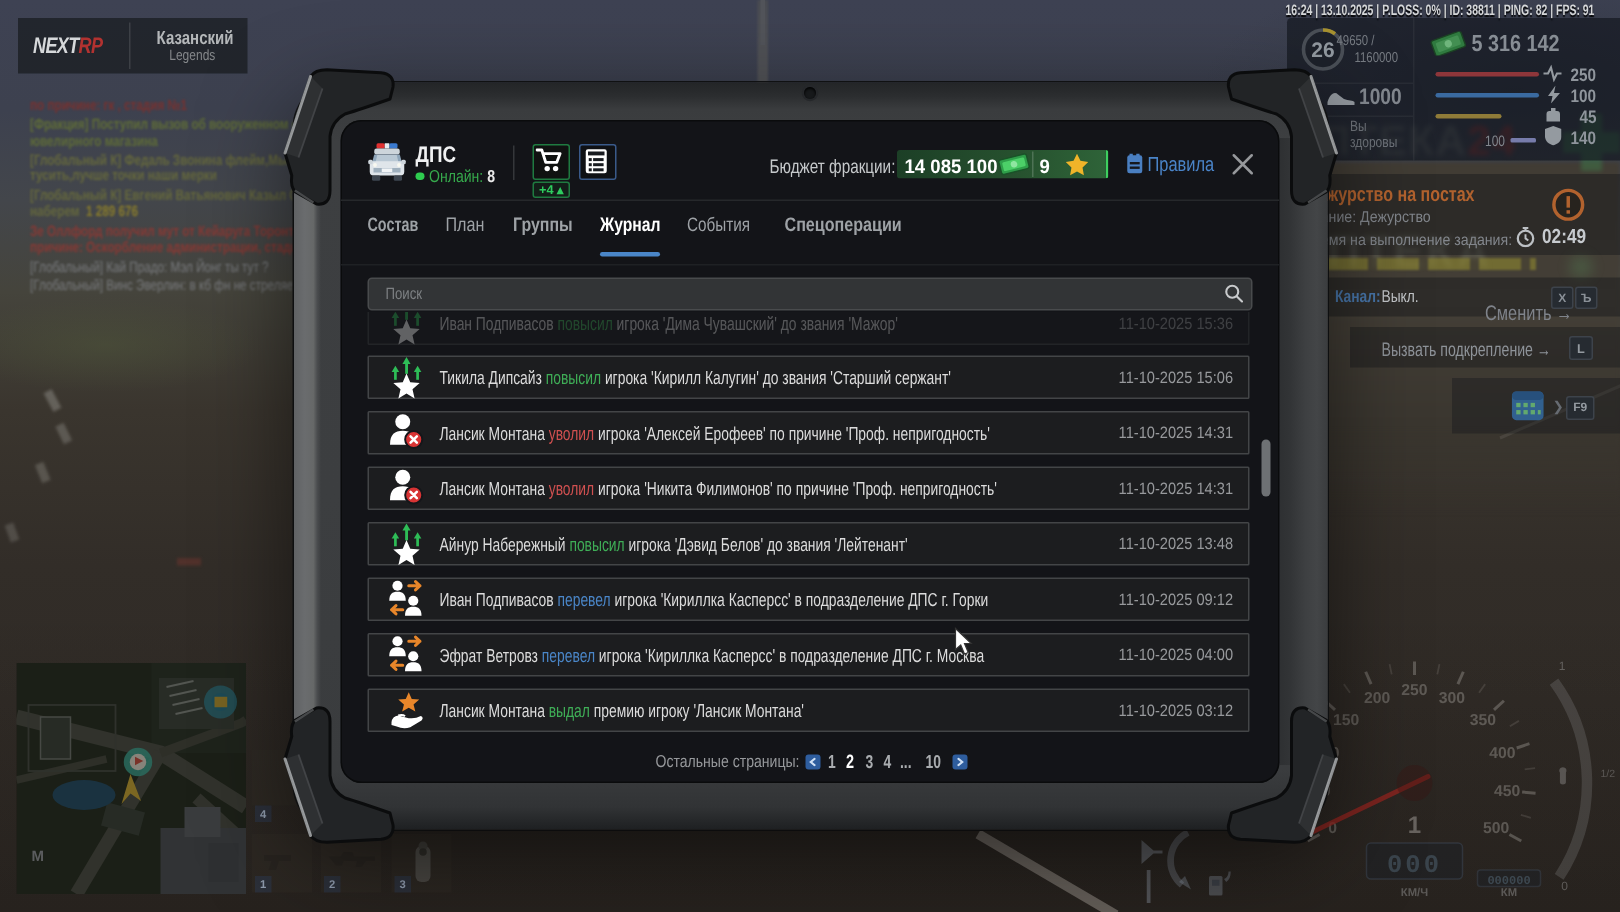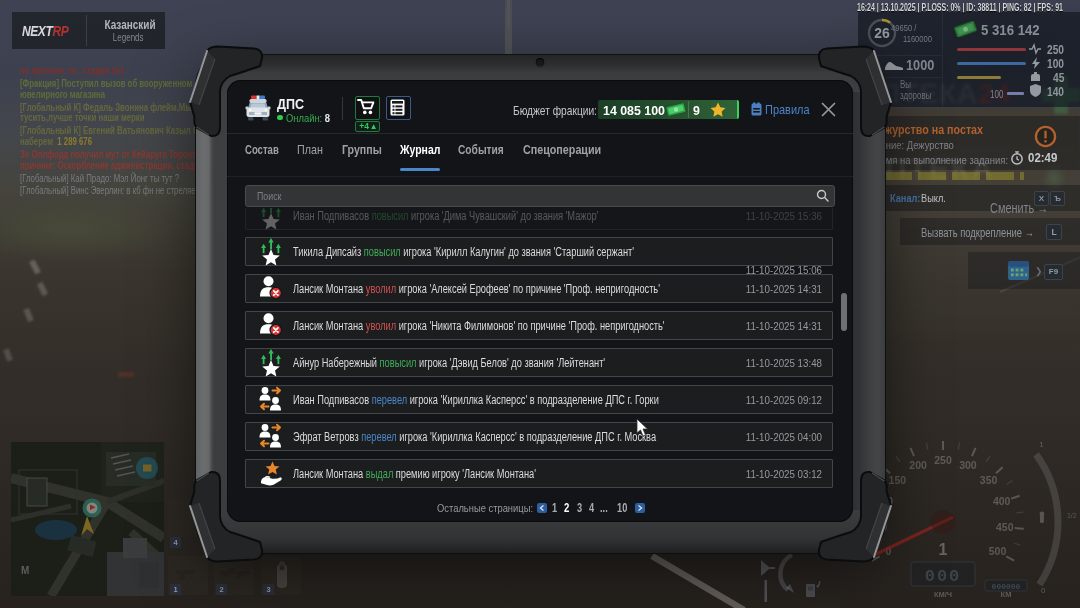--- a/index.html
+++ b/index.html
@@ -413,21 +413,21 @@
     <svg class="abs" style="left:594px;top:21.5px;" width="15" height="15" viewBox="0 0 15 15">
       <path d="M1.5 1.5 L13.5 13.5 M13.5 1.5 L1.5 13.5" stroke="#96989b" stroke-width="1.7" stroke-linecap="round"></path>
     </svg>
     <div class="abs" style="left:0px;top:52.5px;width:626px;height:1px;background:#26282b;"></div>
 
     <div class="abs" style="left:17.9px;top:62px;font-size:13px;font-weight:bold;color:#9ea2a6;"><span class="t" style="transform:scaleX(0.735);">Состав</span></div>
     <div class="abs" style="left:70.3px;top:62px;font-size:13px;font-weight:normal;color:#9ea2a6;"><span class="t" style="transform:scaleX(0.826);">План</span></div>
     <div class="abs" style="left:115px;top:62px;font-size:13px;font-weight:bold;color:#9ea2a6;"><span class="t" style="transform:scaleX(0.817);">Группы</span></div>
     <div class="abs" style="left:173.1px;top:62px;font-size:13px;font-weight:bold;color:#ffffff;"><span class="t" style="transform:scaleX(0.806);">Журнал</span></div>
     <div class="abs" style="left:173.1px;top:87.5px;width:40.4px;height:3.5px;background:#4a86c8;border-radius:1.5px;"></div>
-    <div class="abs" style="left:231.1px;top:62px;font-size:13px;font-weight:bold;color:#9ea2a6;"><span class="t" style="transform:scaleX(0.784);">События</span></div>
+    <div class="abs" style="left:231.1px;top:62px;font-size:13px;font-weight:normal;color:#9ea2a6;"><span class="t" style="transform:scaleX(0.784);">События</span></div>
     <div class="abs" style="left:296.2px;top:62px;font-size:13px;font-weight:bold;color:#9ea2a6;"><span class="t" style="transform:scaleX(0.826);">Спецоперации</span></div>
     <div class="abs" style="left:0px;top:95.5px;width:626px;height:1px;background:#1f2124;"></div>
 
     <div class="abs" style="left:18px;top:105px;width:588px;height:20px;background:#323436;border:1px solid #494b4d;border-radius:3px;"></div>
     <div class="abs" style="left:30px;top:110px;font-size:11px;color:#7d8083;"><span class="t" style="transform:scaleX(0.8);">Поиск</span></div>
     <svg class="abs" style="left:589px;top:109px;" width="13" height="13" viewBox="0 0 13 13">
       <circle cx="5.5" cy="5.5" r="4" fill="none" stroke="#c8cacc" stroke-width="1.4"></circle>
       <line x1="8.6" y1="8.6" x2="12" y2="12" stroke="#c8cacc" stroke-width="1.4" stroke-linecap="round"></line>
     </svg>
 
@@ -453,21 +453,21 @@
    <rect x="12.1" y="3.2" width="1.9" height="8"></rect>
                 <path d="M13 0 L15.7 4.6 H10.3 Z"></path>
    <rect x="4.7" y="9.2" width="1.8" height="6"></rect>
                 <path d="M5.6 5.8 L8.1 10 H3.1 Z"></path>
    <rect x="19.5" y="9.2" width="1.8" height="6"></rect>
                 <path d="M20.4 5.8 L22.9 10 H17.9 Z"></path>
   </g>
   <path d="M13 11 L15.5 16.9 21.8 17.4 17 21.5 18.4 27.6 13 24.3 7.6 27.6 9 21.5 4.2 17.4 10.5 16.9 Z" fill="#fff"></path>
 </svg></div>
     <div class="abs" style="left:47px;top:7px;font-size:12.5px;color:#dcdcdc;"><span class="t" style="transform:scaleX(0.739);">Тикила Дипсайз <span style="color:#3fae57;">повысил</span> игрока 'Кирилл Калугин' до звания 'Старший сержант'</span></div>
-    <div class="abs" style="left:414px;top:8px;width:162px;text-align:right;font-size:11px;color:#97999c;margin-top:18px;"><span class="tR" style="transform:scaleX(0.887);">11-10-2025 15:06</span></div>
+    <div class="abs" style="left:414px;top:8px;width:162px;text-align:right;font-size:11px;color:#97999c;"><span class="tR" style="transform:scaleX(0.887);">11-10-2025 15:06</span></div>
   </div>
         <div class="abs" style="left:18px;top:66.30000000000001px;width:586px;height:27px;background:#1c1d1f;border:1px solid #434547;border-radius:1px;">
     <div class="abs" style="left:12px;top:0px;width:27px;height:27px;"><svg width="26" height="26" viewBox="0 0 26 26">
   <circle cx="10.5" cy="6.2" r="5" fill="#fff"></circle>
   <path d="M2 21.5 C2 14.5 5.2 12.2 10.5 12.2 C15.8 12.2 19 14.5 19 21.5 Z" fill="#fff"></path>
   <circle cx="17.8" cy="18" r="5.7" fill="#d83434" stroke="#15161a" stroke-width="1.3"></circle>
   <path d="M15.7 15.9 L19.9 20.1 M19.9 15.9 L15.7 20.1" stroke="#fff" stroke-width="1.7" stroke-linecap="round"></path>
 </svg></div>
     <div class="abs" style="left:47px;top:7px;font-size:12.5px;color:#dcdcdc;"><span class="t" style="transform:scaleX(0.739);">Лансик Монтана <span style="color:#d05050;">уволил</span> игрока 'Алексей Ерофеев' по причине 'Проф. непригодность'</span></div>
     <div class="abs" style="left:414px;top:8px;width:162px;text-align:right;font-size:11px;color:#97999c;"><span class="tR" style="transform:scaleX(0.887);">11-10-2025 14:31</span></div>

